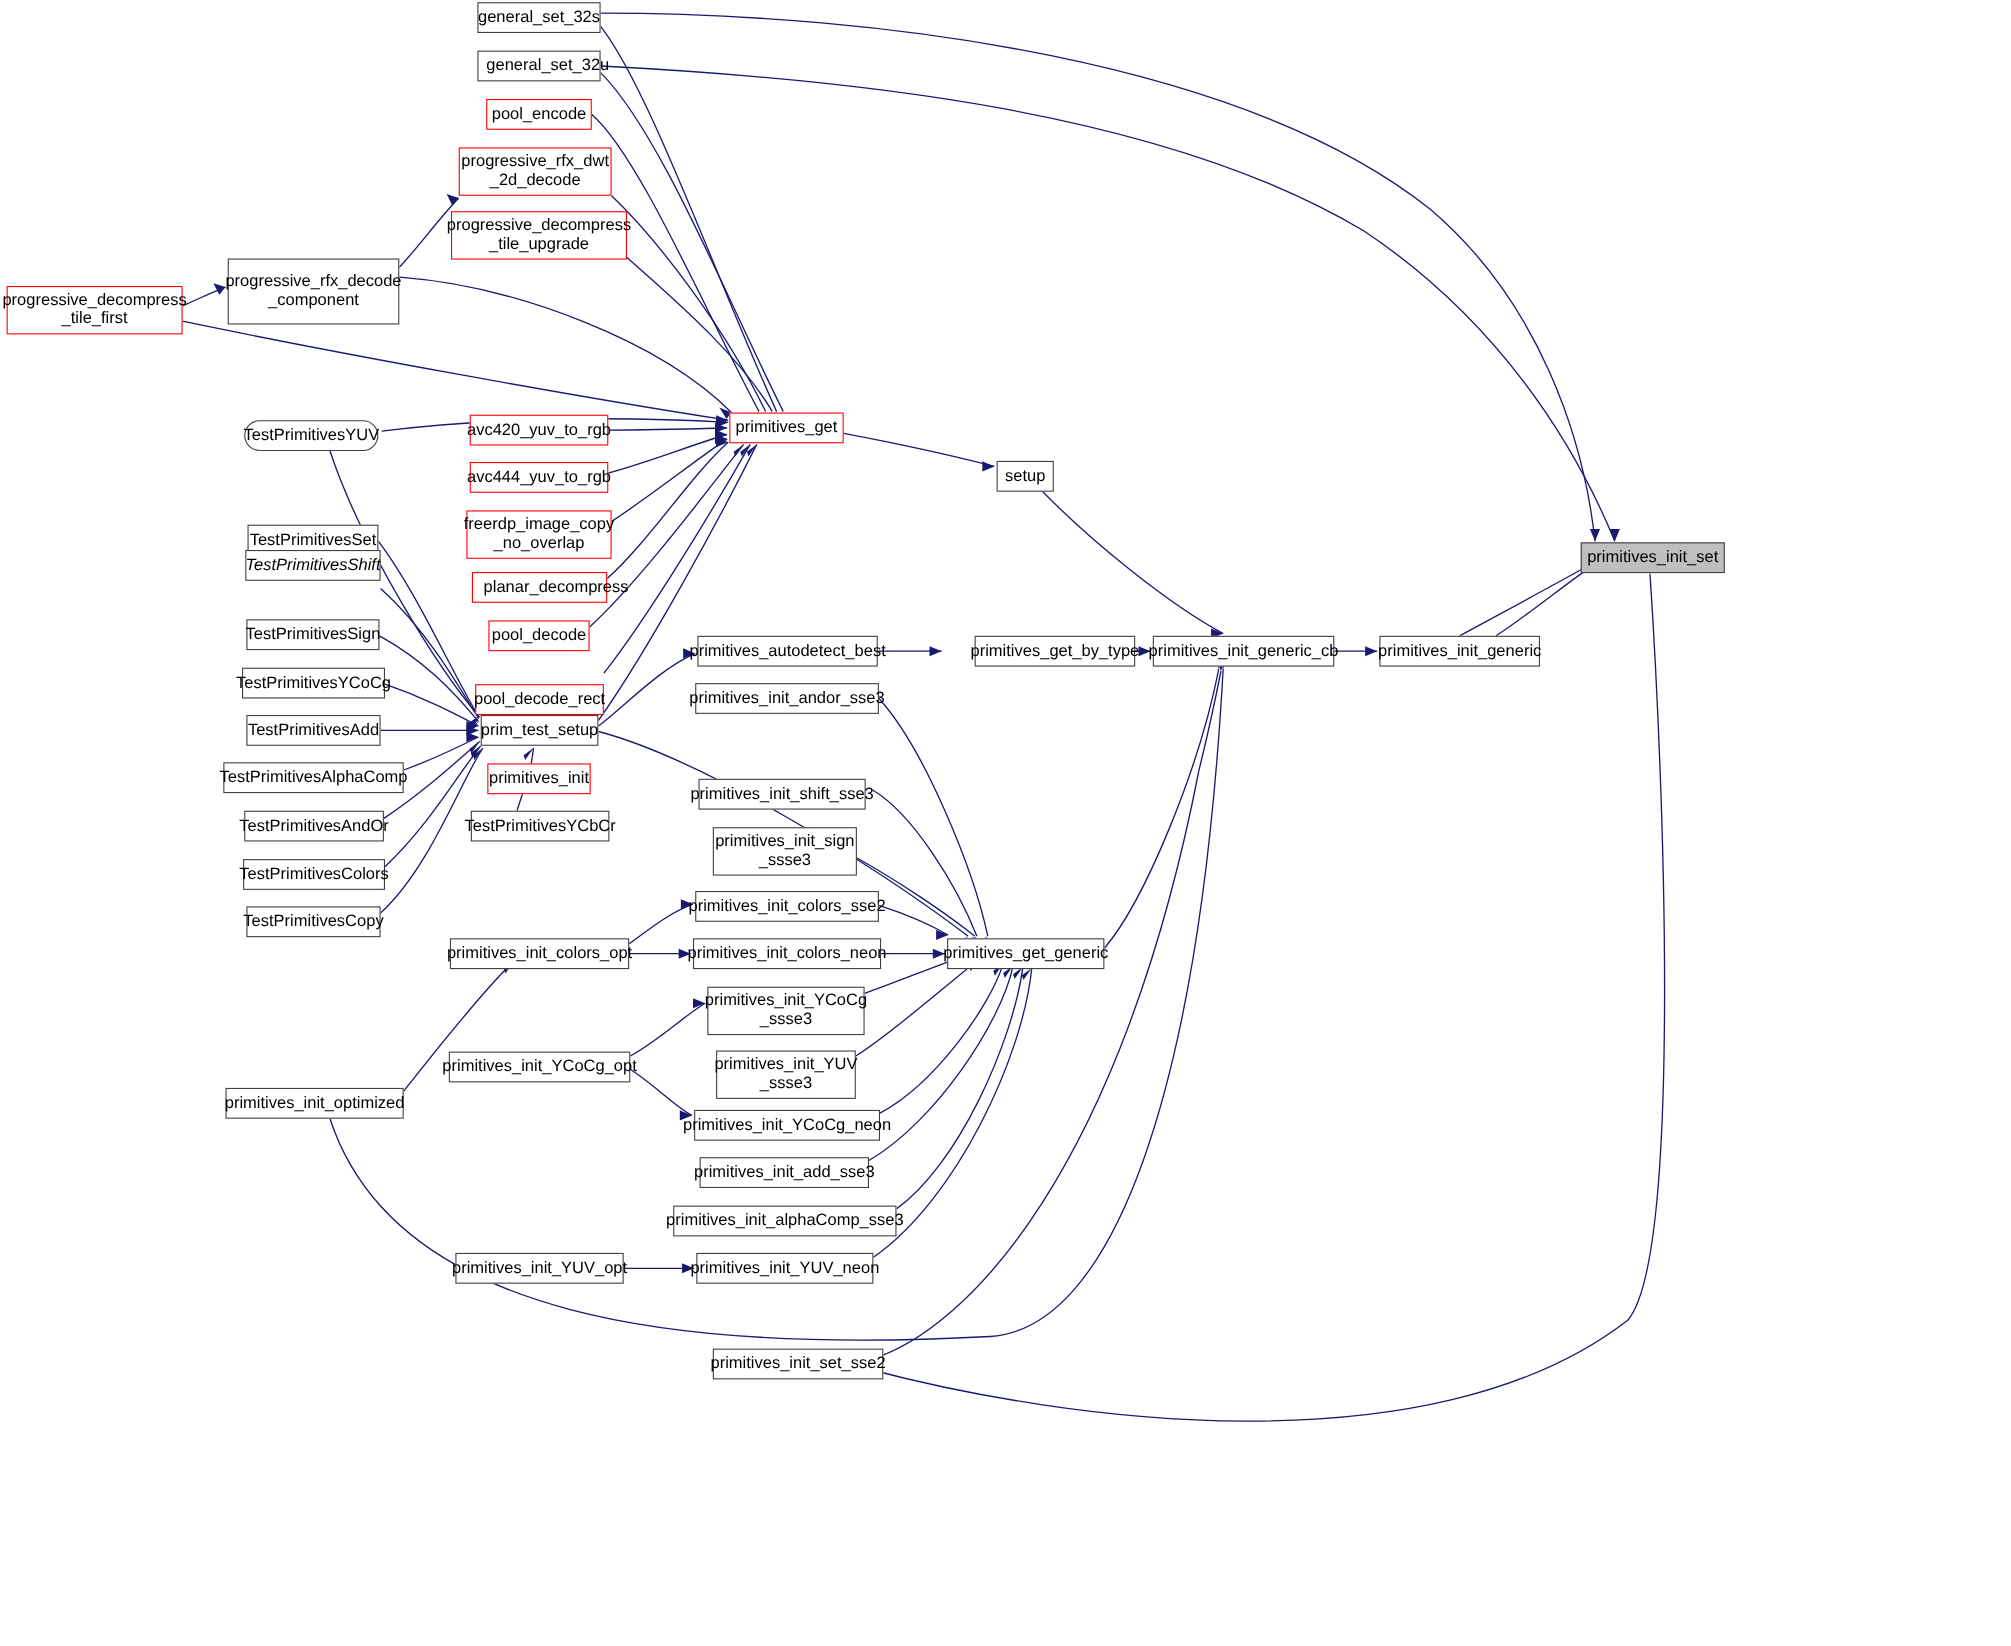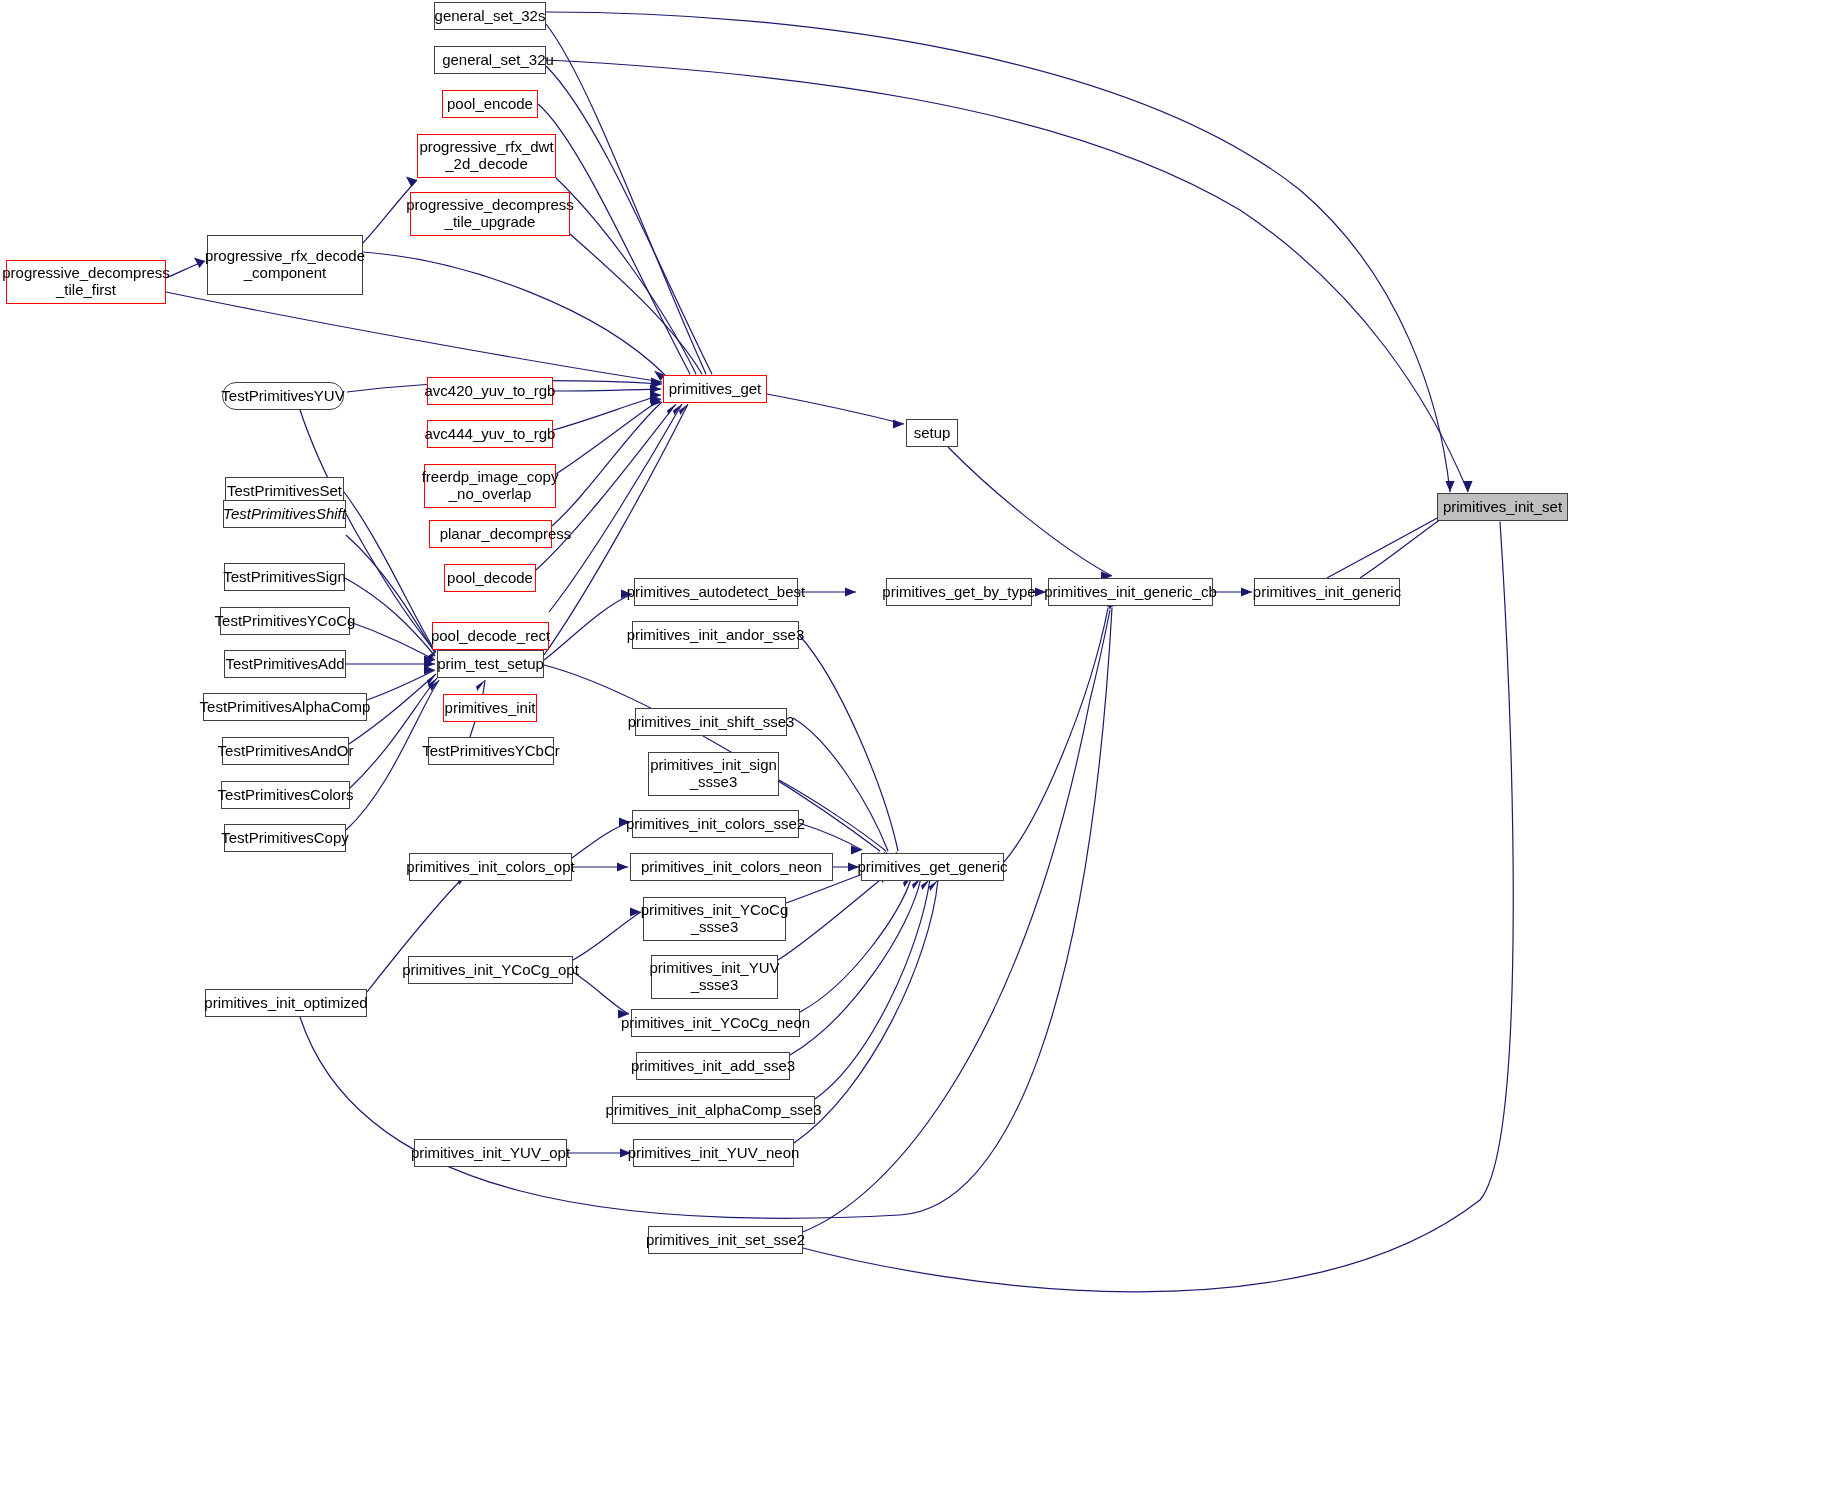--- a/index.html
+++ b/index.html
@@ -196,21 +196,21 @@
     <div class="node" style="left: 635px; top: 708px; width: 152px; height: 28px;"><span>primitives_init_shift_sse3</span></div>
     <div class="node" style="left: 222px; top: 737px; width: 127px; height: 28px;"><span>TestPrimitivesAndOr</span></div>
     <div class="node" style="left: 428px; top: 737px; width: 126px; height: 28px;"><span>TestPrimitivesYCbCr</span></div>
     <div class="node" style="left: 648px; top: 752px; width: 131px; height: 44px;"><span>primitives_init_sign
 _ssse3</span></div>
     <div class="node" style="left: 221px; top: 781px; width: 129px; height: 28px;"><span>TestPrimitivesColors</span></div>
     <div class="node" style="left: 632px; top: 810px; width: 167px; height: 28px;"><span>primitives_init_colors_sse2</span></div>
     <div class="node" style="left: 224px; top: 824px; width: 122px; height: 28px;"><span>TestPrimitivesCopy</span></div>
     <div class="node" style="left: 861px; top: 853px; width: 143px; height: 28px;"><span>primitives_get_generic</span></div>
     <div class="node" style="left: 409px; top: 853px; width: 163px; height: 28px;"><span>primitives_init_colors_opt</span></div>
-    <div class="node" style="left: 630px; top: 853px; width: 203px; height: 28px;"><span>primitives_init_colors_neon</span></div>
+    <div class="node" style="left: 630px; top: 853px; width: 171px; height: 28px;"><span>primitives_init_colors_neon</span></div>
     <div class="node" style="left: 643px; top: 897px; width: 143px; height: 44px;"><span>primitives_init_YCoCg
 _ssse3</span></div>
     <div class="node" style="left: 408px; top: 956px; width: 165px; height: 28px;"><span>primitives_init_YCoCg_opt</span></div>
     <div class="node" style="left: 651px; top: 955px; width: 127px; height: 44px;"><span>primitives_init_YUV
 _ssse3</span></div>
     <div class="node" style="left: 205px; top: 989px; width: 162px; height: 28px;"><span>primitives_init_optimized</span></div>
     <div class="node" style="left: 631px; top: 1009px; width: 169px; height: 28px;"><span>primitives_init_YCoCg_neon</span></div>
     <div class="node" style="left: 636px; top: 1052px; width: 154px; height: 28px;"><span>primitives_init_add_sse3</span></div>
     <div class="node" style="left: 612px; top: 1096px; width: 203px; height: 28px;"><span>primitives_init_alphaComp_sse3</span></div>
     <div class="node" style="left: 414px; top: 1139px; width: 153px; height: 28px;"><span>primitives_init_YUV_opt</span></div>

